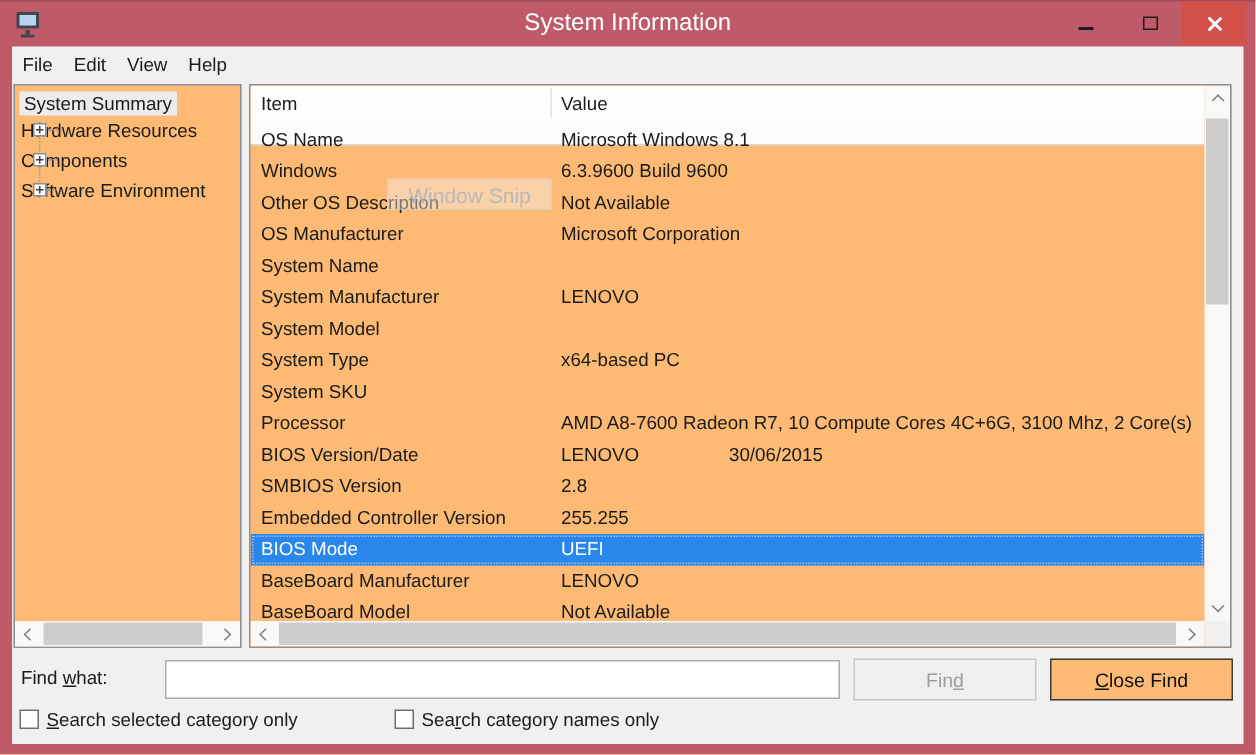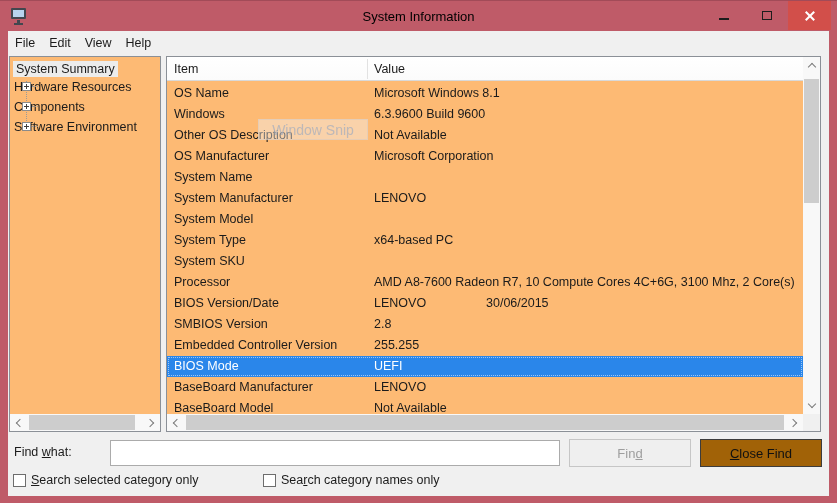--- a/index.html
+++ b/index.html
@@ -4,21 +4,21 @@
 <style>
   * { margin:0; padding:0; box-sizing:border-box; }
   html,body { width:837px; height:503px; overflow:hidden; }
   body { font-family:"Liberation Sans","DejaVu Sans",sans-serif; font-size:12.5px; color:#1b1b1b; }
   .window { position:relative; width:837px; height:503px; background:#bf5b68; border-top:1px solid #a24b58; }
   .titlebar { position:absolute; top:0; left:0; width:837px; height:30px; display:flex; align-items:center; }
   .app-icon { position:absolute; left:10px; top:6px; width:18px; height:18px; }
   .app-icon .screen { position:absolute; left:1px; top:1px; width:15px; height:11px; border:2px solid #42474f; background:#b8d4ee; border-radius:1px; }
   .app-icon .stand { position:absolute; left:7px; top:13px; width:3px; height:3px; background:#42474f; }
   .app-icon .base { position:absolute; left:4px; top:16px; width:9px; height:2px; background:#42474f; }
-  .title { flex:1; text-align:center; font-size:13px; color:#000000; }
+  .title { flex:1; text-align:center; font-size:16px; color:#ffffff; }
   .caption-buttons { position:absolute; right:6px; top:0; height:29px; display:flex; align-items:stretch; }
   .cap-btn { width:43px; display:flex; align-items:center; justify-content:center; }
   .glyph-min { width:10px; height:2px; background:#1d1d1d; margin-top:6px; }
   .glyph-max { width:10px; height:9px; border:1.5px solid #1d1d1d; }
   .cap-close { background:#d24f4a; }
   .glyph-x { position:relative; width:12px; height:12px; }
   .glyph-x i { position:absolute; left:5px; top:0; width:1.8px; height:12px; background:#fff; }
   .glyph-x i:first-child { transform:rotate(45deg); }
   .glyph-x i:last-child { transform:rotate(-45deg); }
   .client { position:absolute; top:30px; left:8px; width:821px; height:465px; background:#f0f0f0; }
@@ -30,21 +30,21 @@
   
   .tree { position:relative; padding-top:4px; font-size:12.5px; height:340px; overflow:hidden; }
   .tree-root { display:inline-block; margin-left:3px; padding:1px 3px; background:#ececec; }
   .tree-child { position:relative; height:20px; line-height:20px; padding-left:4px; white-space:nowrap; }
   .tree-line { position:absolute; left:16px; top:24px; height:50px; border-left:1px dotted #9a9a9a; }
   .plusbox { position:absolute; left:12px; top:5px; width:9px; height:9px; border:1px solid #8b8b8b; background:#fff; }
   .plusbox::before { content:""; position:absolute; left:1px; top:3px; width:5px; height:1px; background:#404040; }
   .plusbox::after { content:""; position:absolute; left:3px; top:1px; width:1px; height:5px; background:#404040; }
   .stub { position:absolute; left:22px; top:9px; width:6px; border-top:1px dotted #9a9a9a; }
   
-  .lv-header { position:absolute; left:0; top:0; right:17px; height:24px; background:linear-gradient(#ffffff,#fbfbfb); border-bottom:1px solid #d9d9d9; }
+  .lv-header { position:absolute; left:0; top:0; right:17px; height:40px; background:linear-gradient(#ffffff,#fbfbfb); border-bottom:1px solid #d9d9d9; }
   .lv-header .col1 { position:absolute; left:7px; top:0; line-height:24px; }
   .lv-header .col2 { position:absolute; left:207px; top:0; line-height:24px; }
   .col-sep { position:absolute; left:200px; top:2px; height:20px; border-left:1px solid #e2e2e2; }
   .rows { position:absolute; left:0; top:26px; right:17px; bottom:17px; overflow:hidden; }
   .lv-row { position:relative; height:21px; line-height:21px; white-space:nowrap;text-align:right; }
   .lv-row .item { position:absolute; left:7px; }
   .lv-row .val { position:absolute; left:207px; }
   .lv-row .val2 { position:absolute; left:319px; }
   .lv-row.selected { background:#2a86ea; color:#fff; outline:1px dotted #9fc6f2; outline-offset:-2px; }
   
@@ -61,25 +61,25 @@
   .chev.left { transform:rotate(135deg); margin-left:3px; }
   .chev.right { transform:rotate(-45deg); margin-left:-3px; }
   .corner { position:absolute; right:0; bottom:0; width:17px; height:17px; background:#f0f0f0; }
   
   .ghost { position:absolute; left:250px; top:88px; width:110px; height:21px; background:rgba(244,244,246,0.42); border:1px solid rgba(195,198,205,0.35); color:rgba(168,175,188,0.75); display:flex; align-items:center; justify-content:center; font-size:14px; z-index:5; }
   
   .find-label { position:absolute; left:6px; top:408px; line-height:26px; font-size:12.5px; }
   .find-input { position:absolute; left:102px; top:409px; width:450px; height:26px; border:1px solid #ababab; background:#fff; font:inherit; padding:0 4px; }
   .btn { position:absolute; top:408px; width:122px; height:28px; display:flex; align-items:center; justify-content:center; font-size:13px; }
   .btn-find { left:561px; background:#efefef; border:1px solid #c6c6c6; color:#9e9e9e; }
-  .btn-close { left:692px; background:#a16207; border:1px solid #3c3c3c; color:#111; }
+  .btn-close { left:692px; background:#fdba74; border:1px solid #3c3c3c; color:#111; }
   .mn { text-decoration:underline; }
   
   .cb-row { position:absolute; left:0; top:442px; width:100%; height:18px; }
-  .cb { position:absolute; display:flex; align-items:center; }
+  .cb { position:absolute; display:flex; }
   .cb .box { width:13px; height:13px; border:1px solid #6d6d6d; background:#fff; margin-right:5px; }
   .cb1 { left:5px; }
   .cb2 { left:255px; }
 </style>
 </head>
 <body>
 
 <div class="window">
   <div class="titlebar">
     <div class="app-icon">

